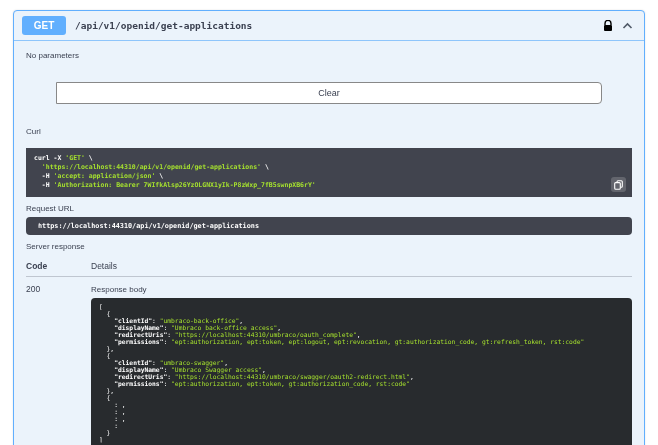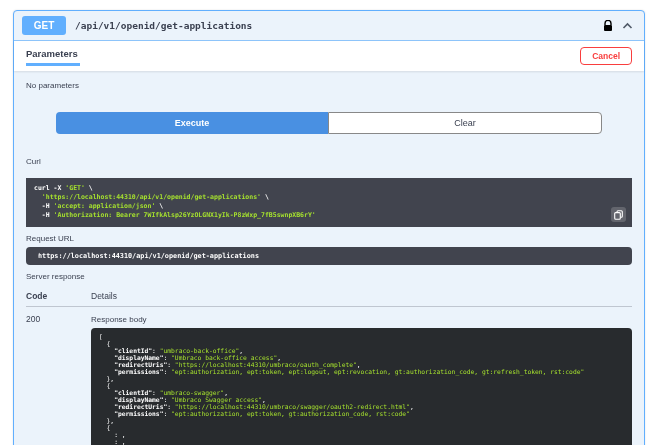--- a/index.html
+++ b/index.html
@@ -96,31 +96,26 @@
         </svg>
       </span>
       <span class="chevron-icon">
         <svg width="11" height="8" viewBox="0 0 11 8">
           <polyline points="1.5,6 5.5,2 9.5,6" fill="none" stroke="#505a68" stroke-width="1.6"></polyline>
         </svg>
       </span>
     </span>
   </div>
 
-  <div class="section-header">
-    <span class="section-title tab-title">Parameters</span>
-    <button class="cancel-btn">Cancel</button>
-  </div>
 
   <div class="params-body">
     <div class="no-params">No parameters</div>
   </div>
 
   <div class="execute-wrapper">
-    <button class="execute-btn">Execute</button>
     <button class="clear-btn">Clear</button>
   </div>
 
 
   <div class="responses-inner">
 
     <div class="block-label first">Curl</div>
     <div class="curl-block">
       <pre class="code"><span class="seg-plain">curl -X </span><span class="seg-string">'GET'</span><span class="seg-plain"> \</span>
 <span class="seg-plain">  </span><span class="seg-string">'https://localhost:44310/api/v1/openid/get-applications'</span><span class="seg-plain"> \</span>

